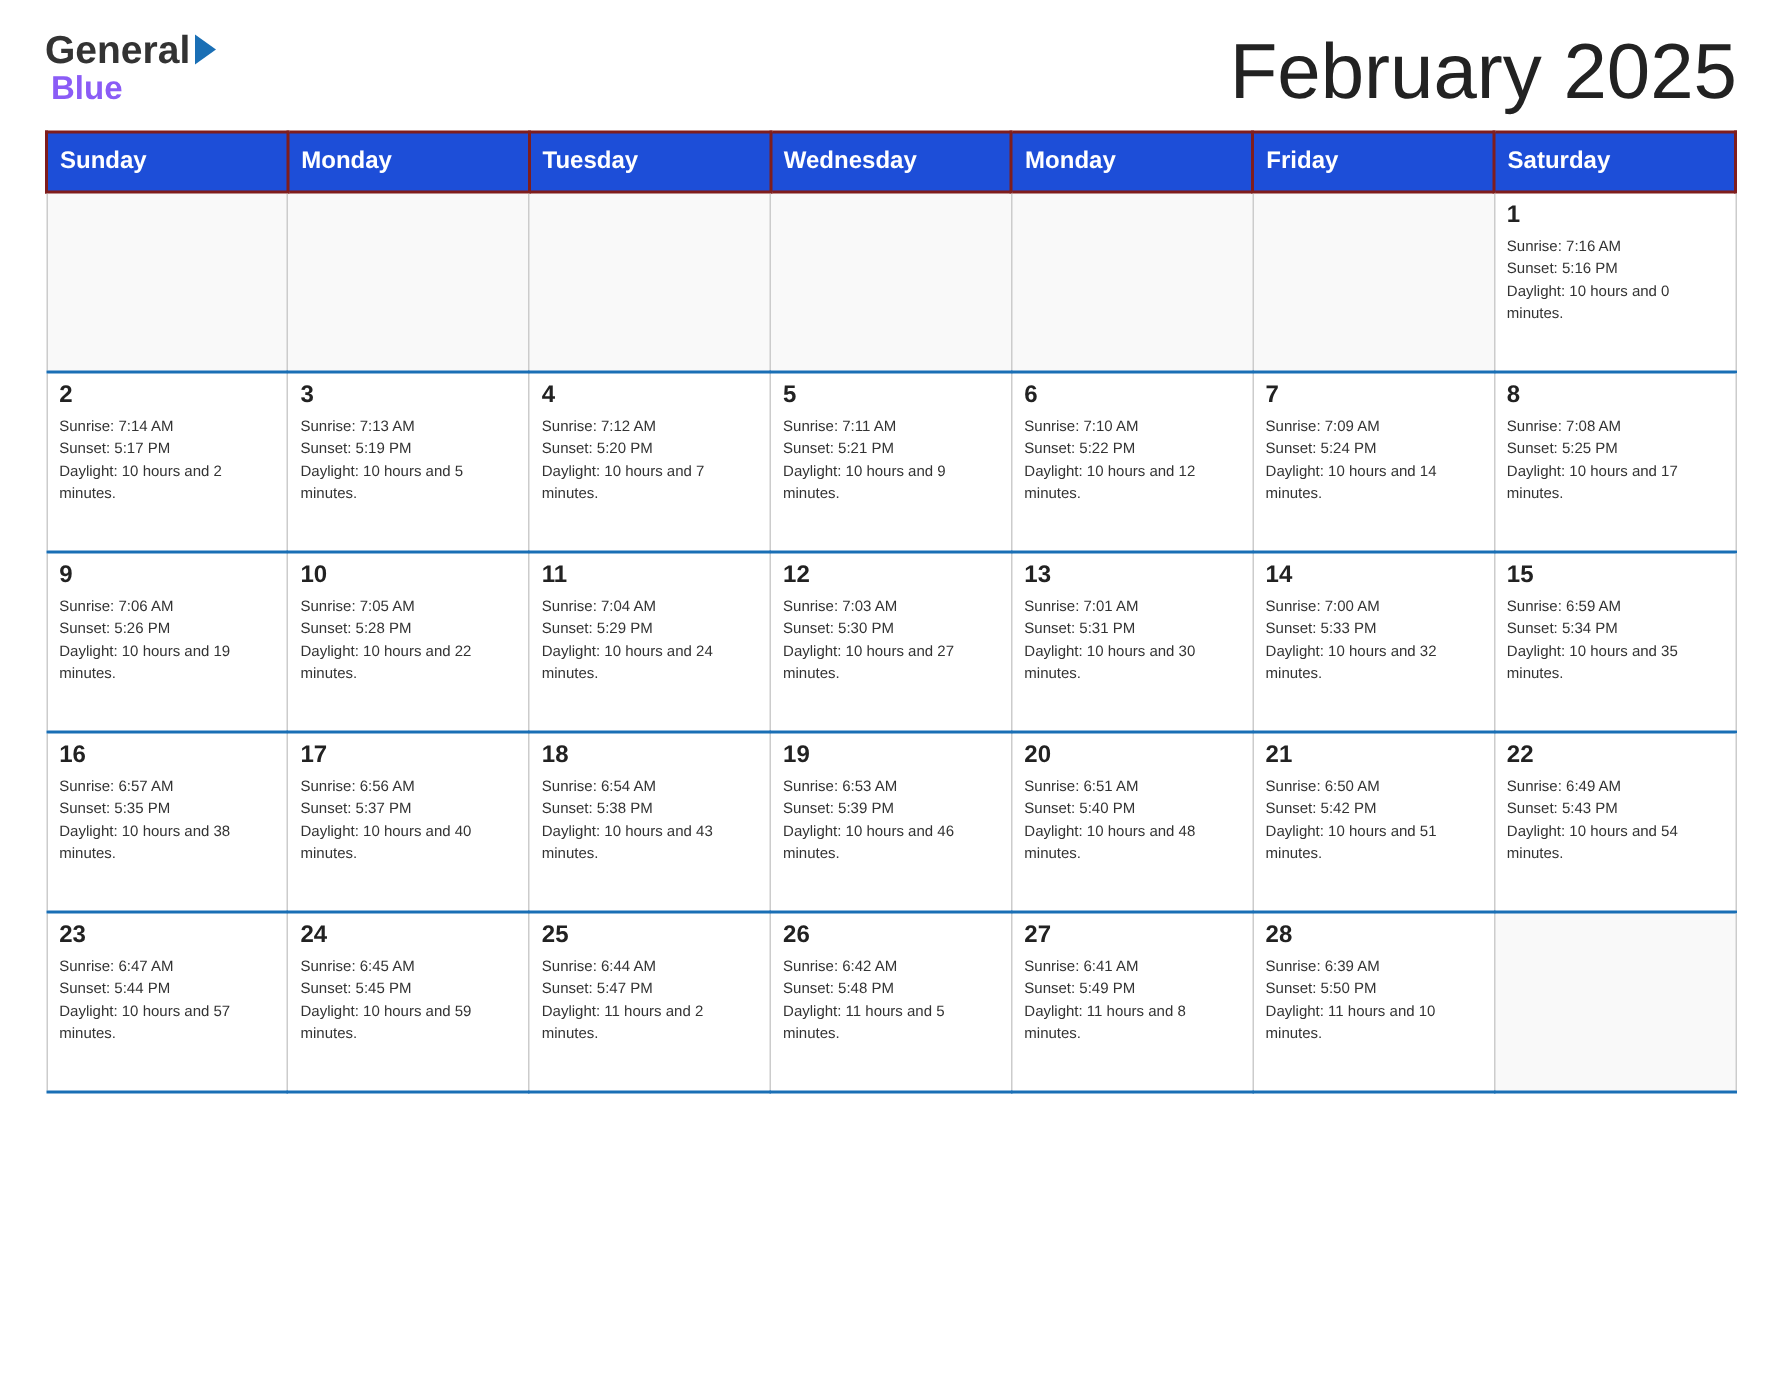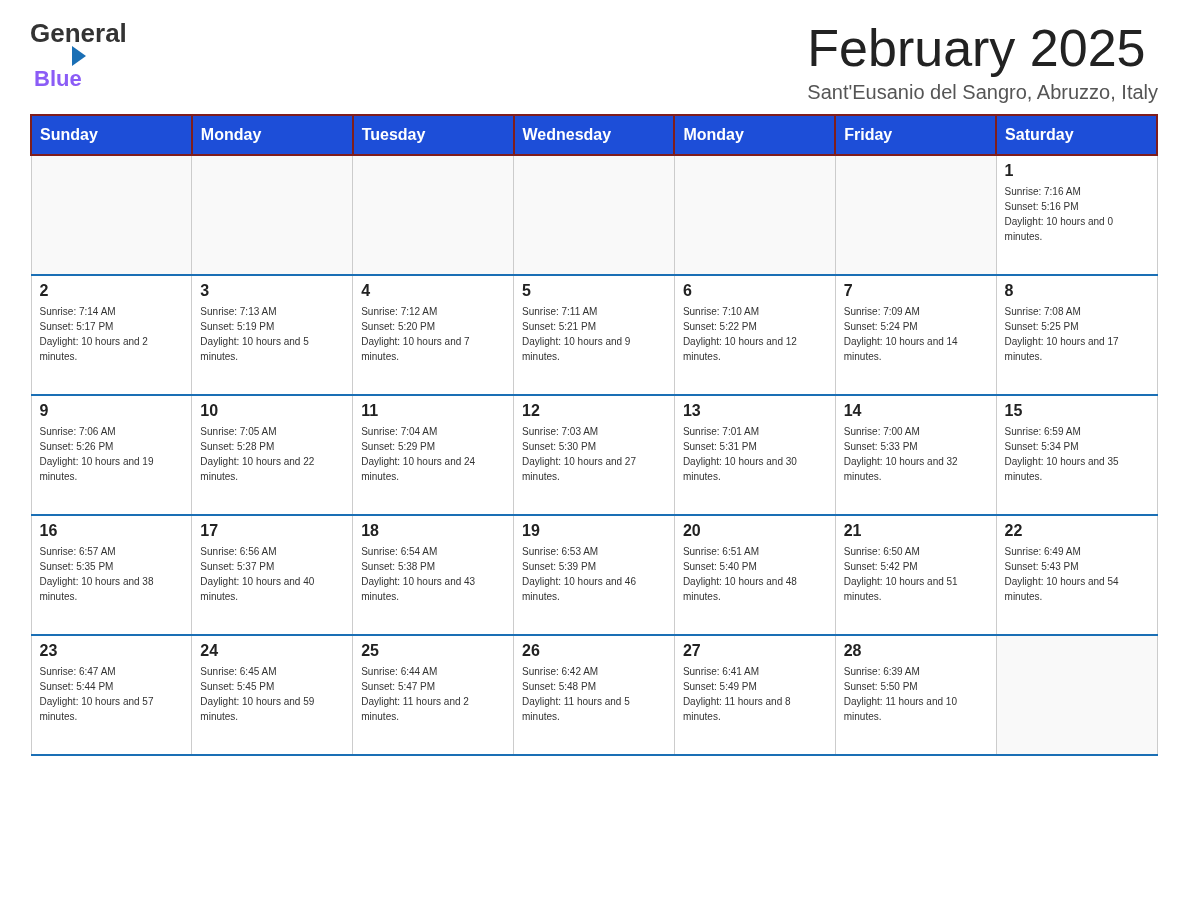--- a/index.html
+++ b/index.html
@@ -22,21 +22,20 @@
       flex-direction: column;
       align-items: flex-start;
     }
     .logo-top {
       display: flex;
       align-items: center;
       font-size: 26px;
       font-weight: bold;
       color: #333;
       line-height: 1;
-      flex-direction: column;
     }
     .logo-top .general {
       color: #333;
     }
     .logo-top .arrow {
       width: 0;
       height: 0;
       border-left: 14px solid #1a6fb5;
       border-top: 10px solid transparent;
       border-bottom: 10px solid transparent;
@@ -44,20 +43,21 @@
       margin-right: 2px;
       display: inline-block;
     }
     .logo-bottom {
       color: #8b5cf6;
       font-size: 22px;
       font-weight: bold;
       margin-left: 4px;
     }
     .title-block {
+      text-align: right;
       margin-left: 16px;
     }
     .month-title {
       font-size: 52px;
       font-weight: normal;
       color: #222;
       line-height: 1.1;
     }
     .location {
       font-size: 20px;
@@ -112,21 +112,20 @@
 <div class="header">
   <div class="logo">
     <div class="logo-top">
       <span class="general">General</span>
       <span class="arrow"></span>
     </div>
     <div class="logo-bottom">Blue</div>
   </div>
   <div class="title-block">
     <div class="month-title">February 2025</div>
-    <div class="location">Sant'Eusanio del Sangro, Abruzzo, Italy</div>
   </div>
 </div>
 
 <table class="calendar">
   <thead>
     <tr>
       <th>Sunday</th>
       <th>Monday</th>
       <th>Tuesday</th>
       <th>Wednesday</th>

